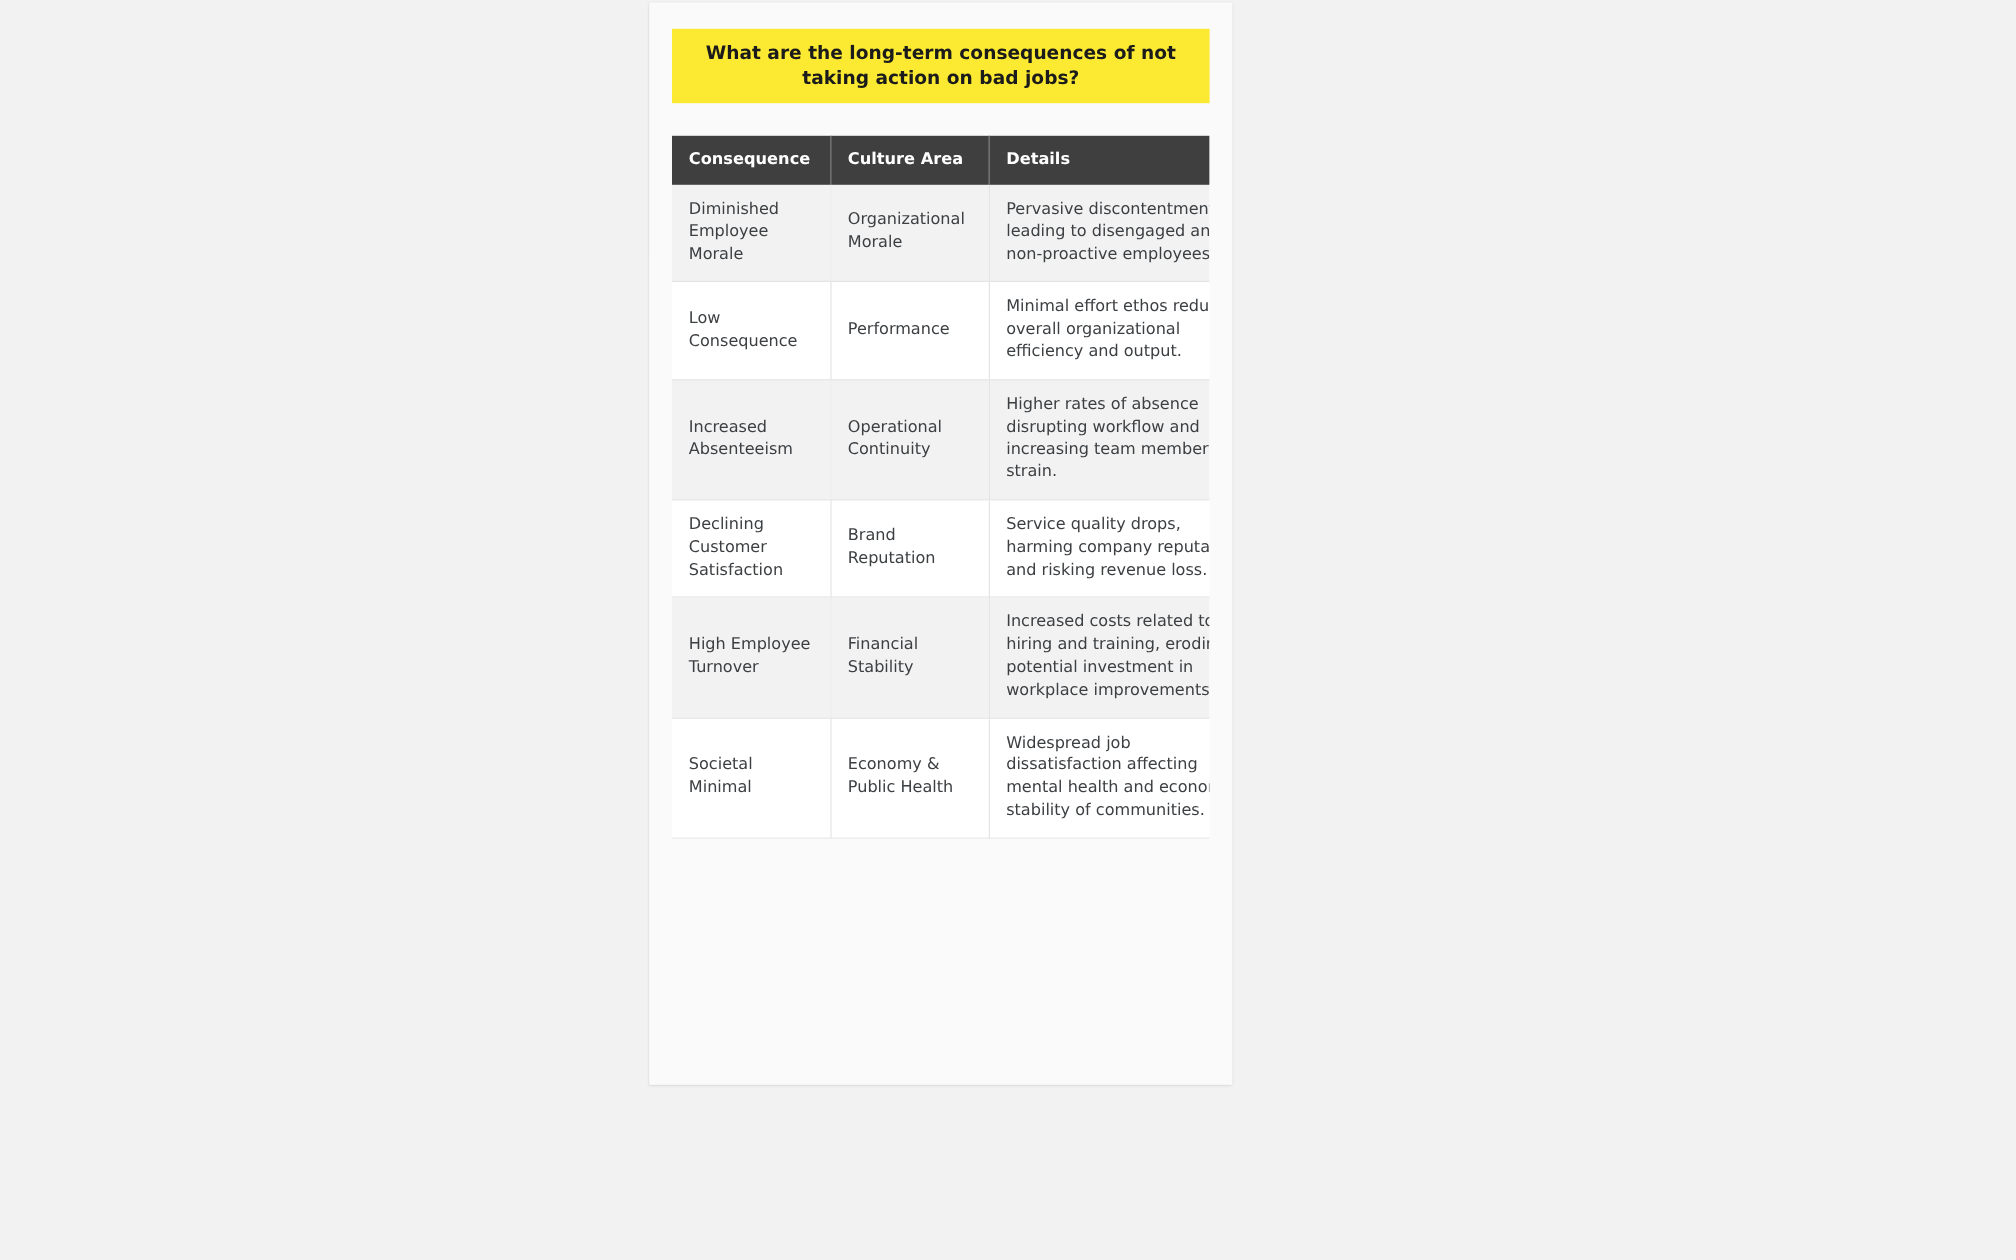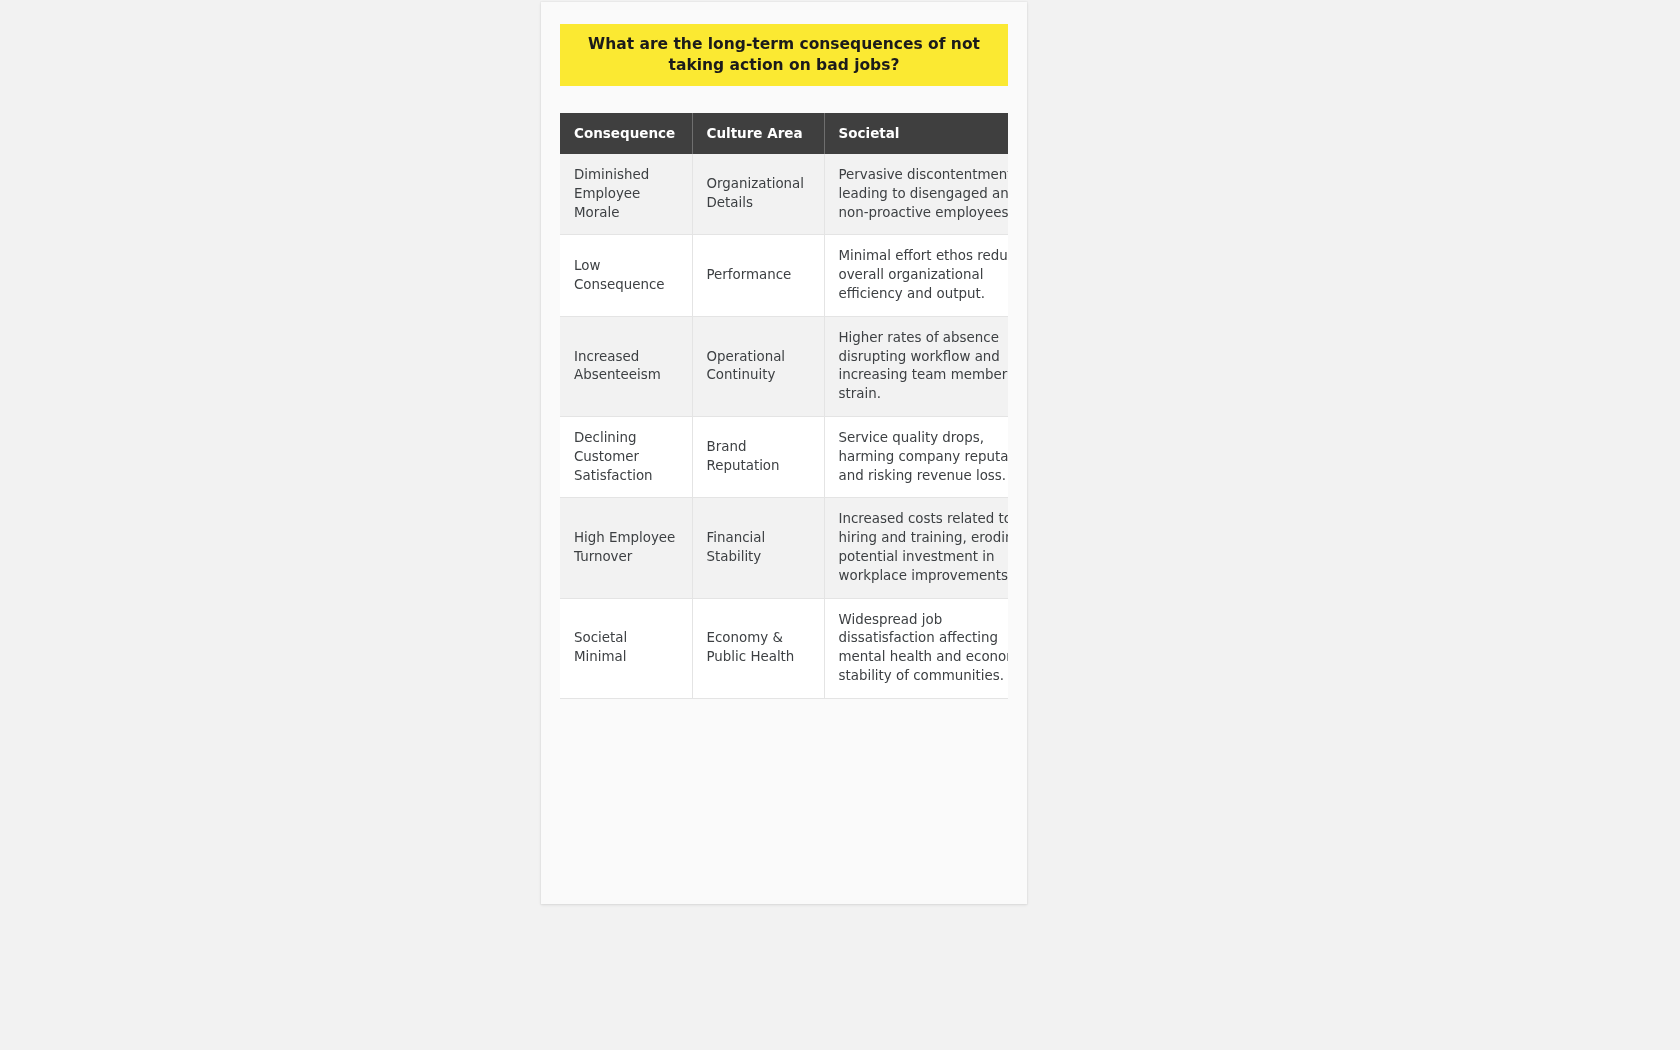--- a/index.html
+++ b/index.html
@@ -125,27 +125,27 @@
       <table class="data">
         <colgroup>
           <col class="col-consequence">
           <col class="col-impact">
           <col class="col-details">
         </colgroup>
         <thead>
           <tr>
             <th>Consequence</th>
             <th>Culture Area</th>
-            <th>Societal</th>
+            <th>Details</th>
           </tr>
         </thead>
         <tbody>
           <tr>
             <td>Diminished Employee Morale</td>
-            <td>Organizational Details</td>
+            <td>Organizational Morale</td>
             <td class="details-cell">
                 <span class="details-text">Pervasive discontentment leading to disengaged and non-proactive employees.</span>
               </td>
           </tr>
           <tr>
             <td>Low Consequence</td>
             <td>Performance</td>
             <td class="details-cell">
                 <span class="details-text">Minimal effort ethos reducing overall organizational efficiency and output.</span>
               </td>

